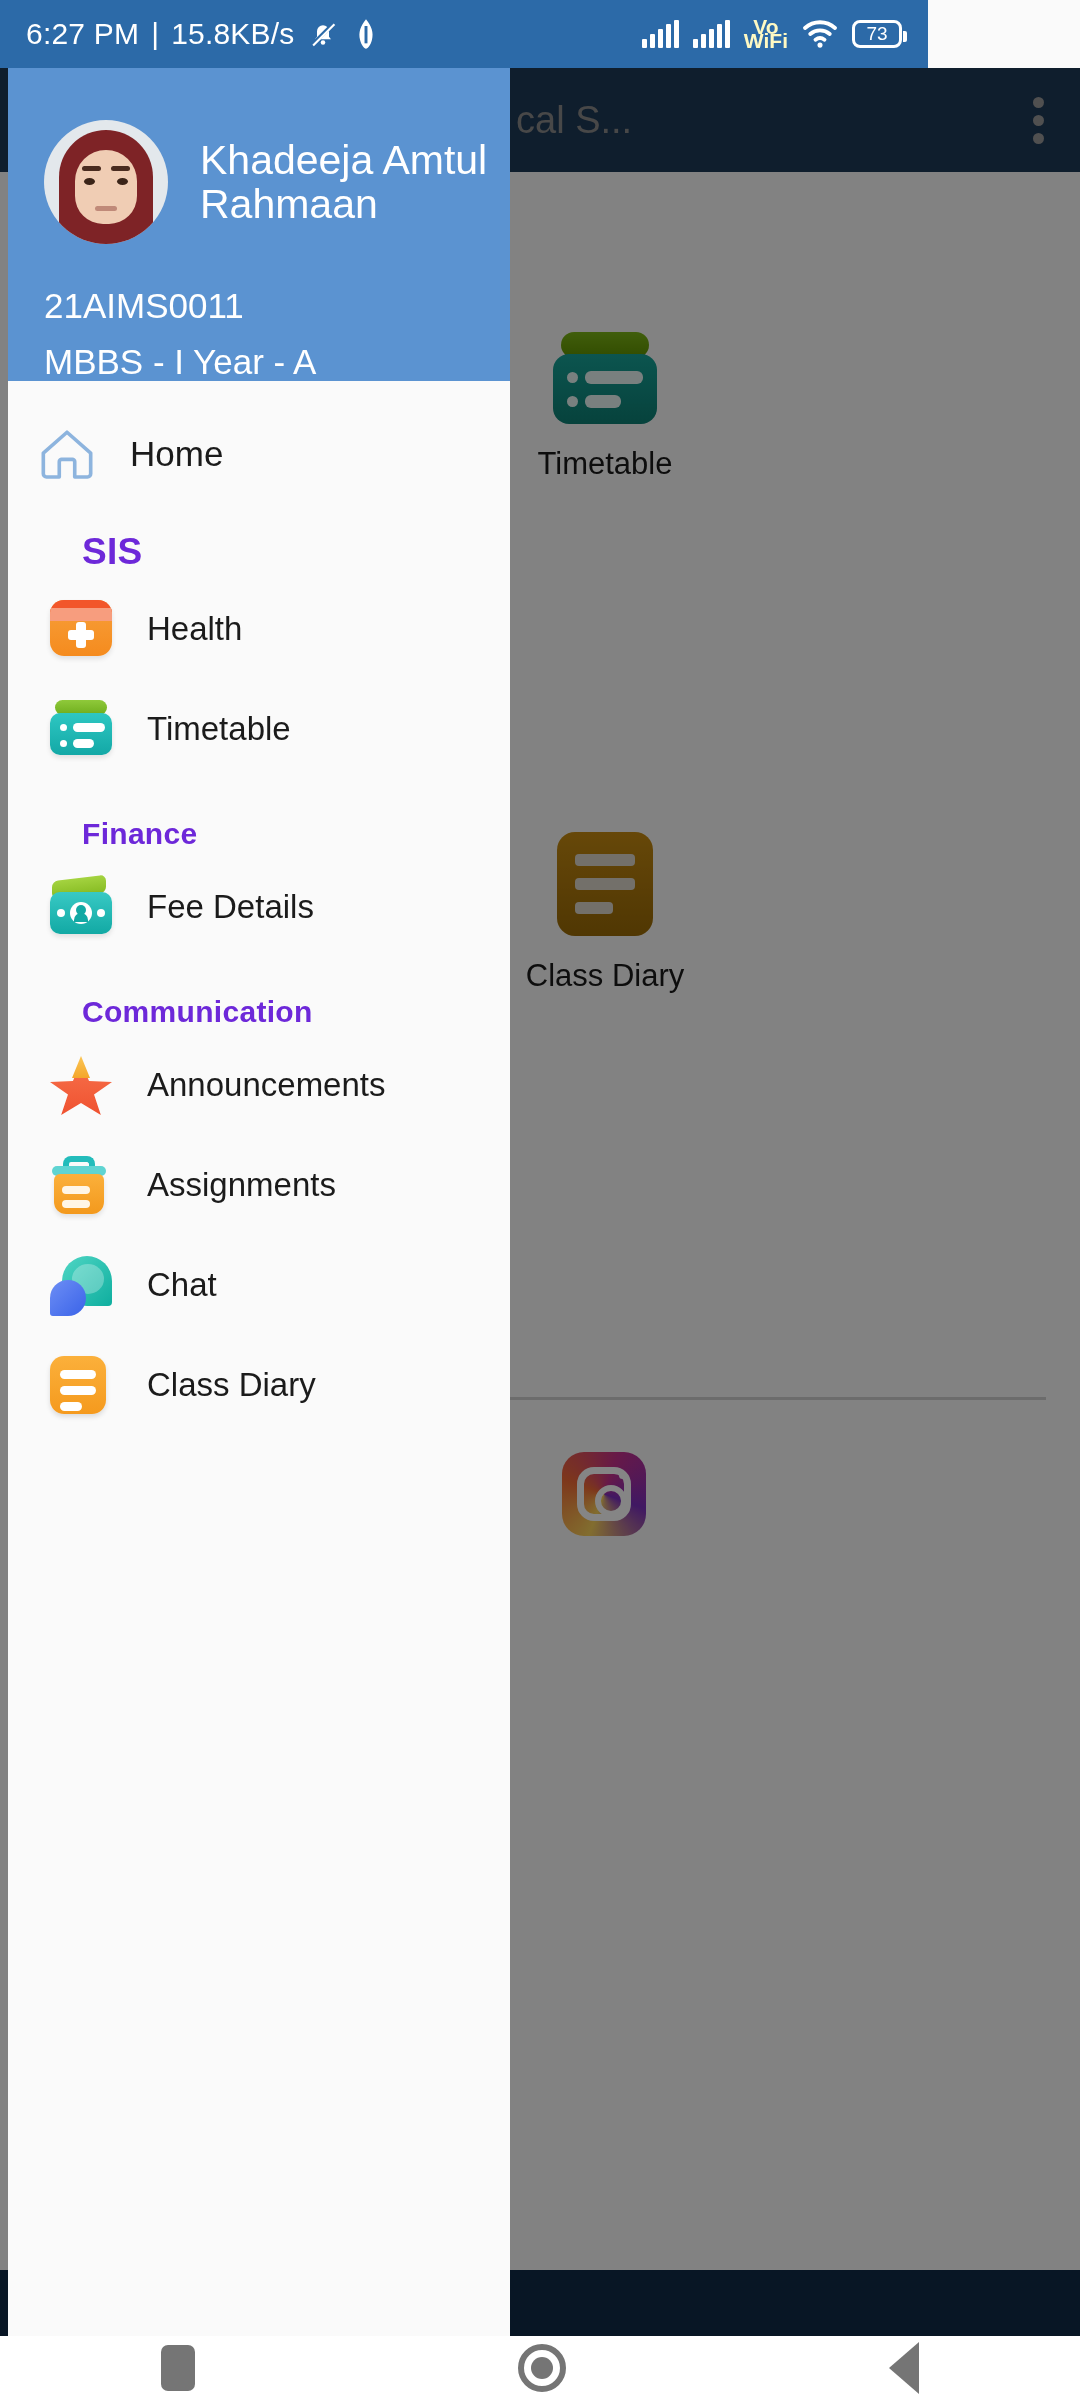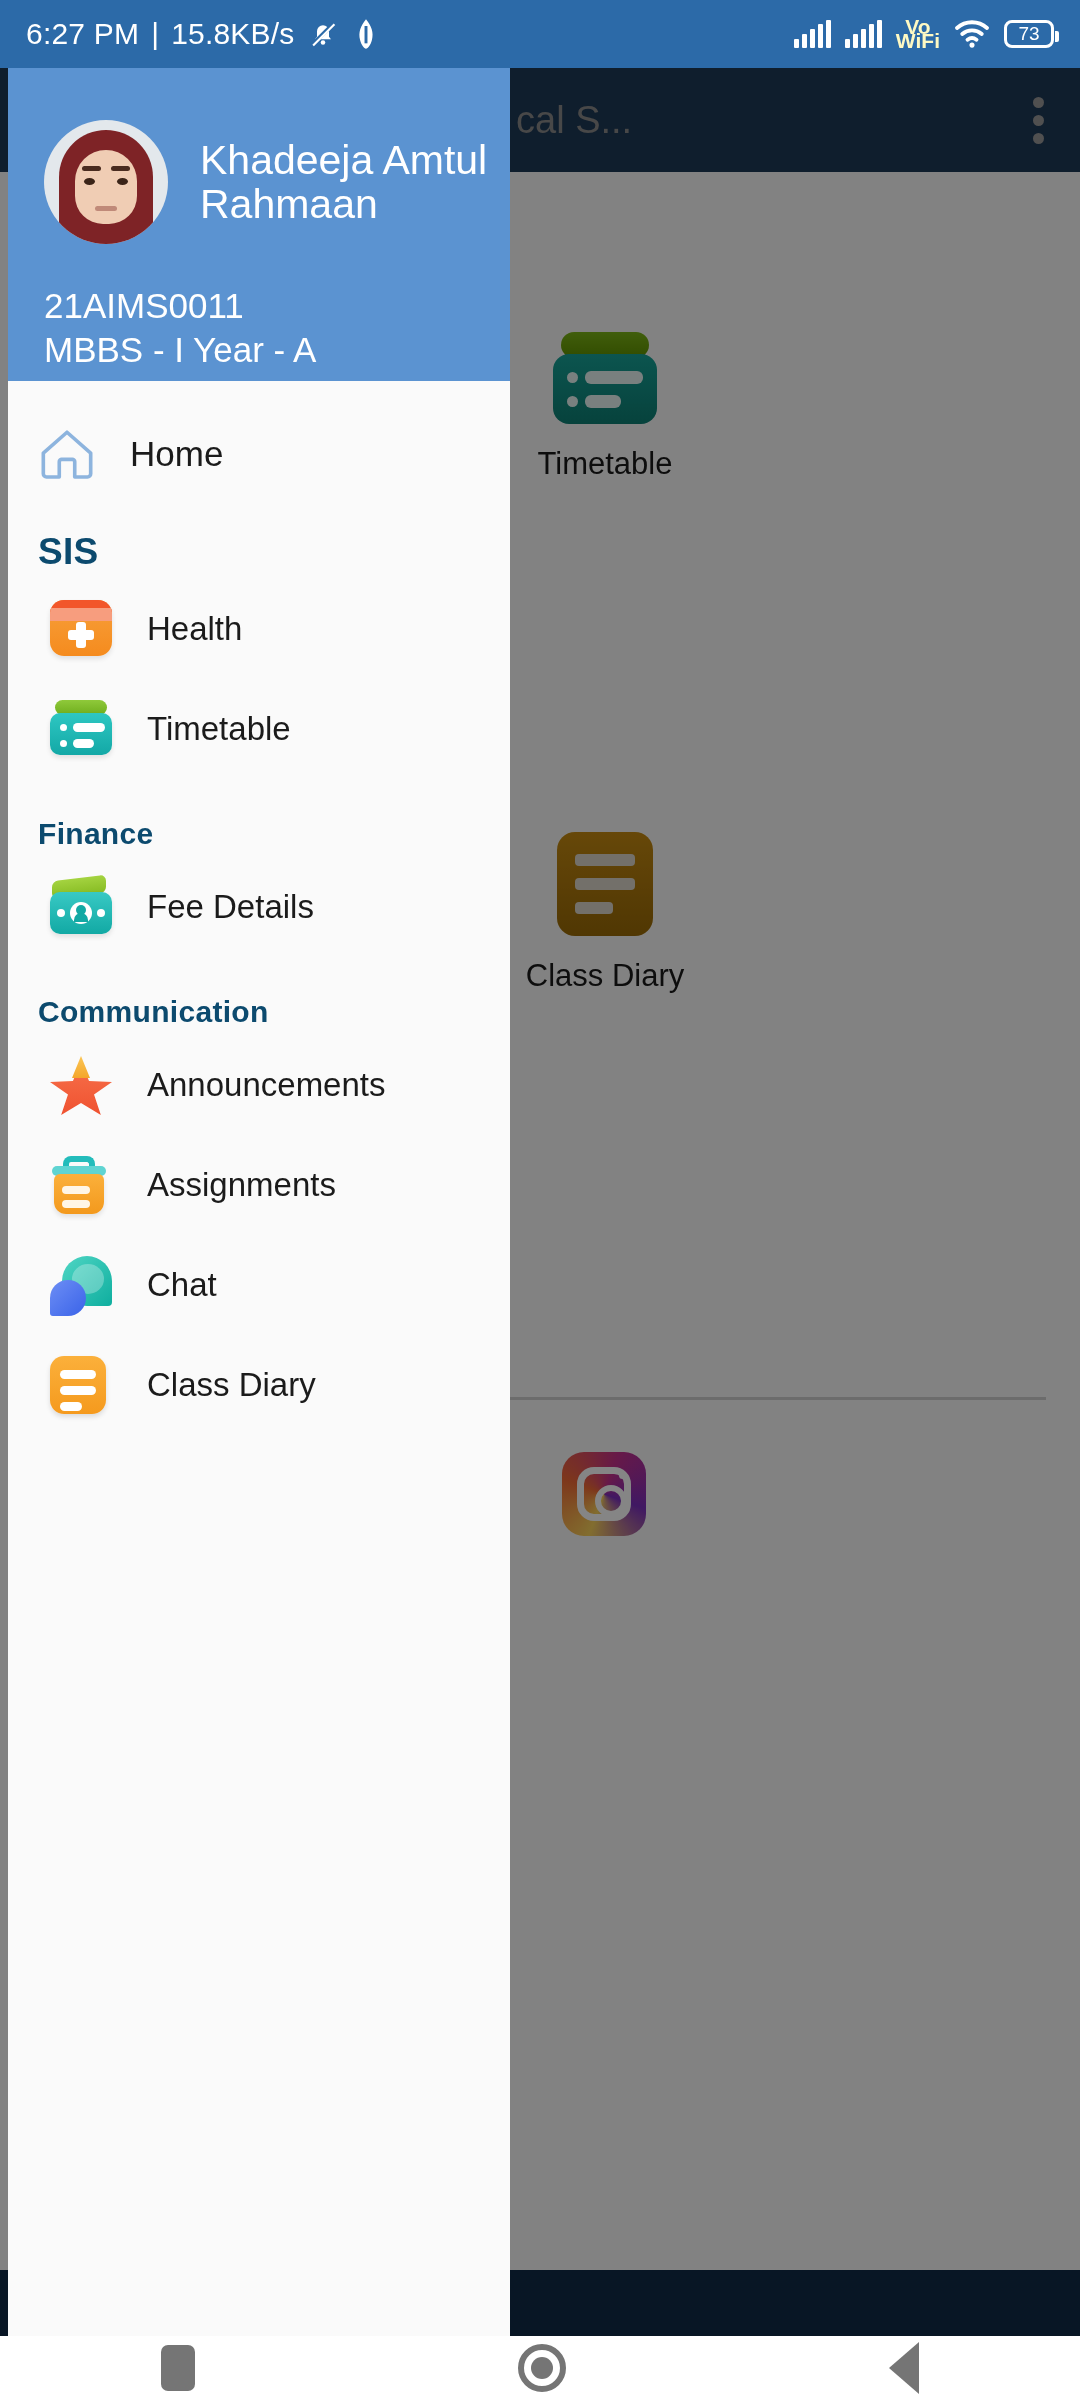--- a/index.html
+++ b/index.html
@@ -5,21 +5,21 @@
   * { margin:0; padding:0; box-sizing:border-box; }
   html, body {
     width:1080px; height:2400px;
     font-family:"Liberation Sans", sans-serif;
     background:#ffffff; overflow:hidden;
   }
   #screen { position:relative; width:1080px; height:2400px; overflow:hidden; background:#fafafa; }
 
   
   #statusbar{
-    position:absolute; top:0; left:0; width:1080px; height:68px;
+    position:absolute; top:0; left:0; width:928px; height:68px;
     background:#2c6aa8; display:flex; align-items:center;
     justify-content:space-between; padding:0 26px; z-index:60;
   }
   .sb-left{ display:flex; align-items:center; gap:12px; }
   .sb-text{ color:#fff; font-size:30px; letter-spacing:.2px; white-space:nowrap;}
   .sb-right{ display:flex; align-items:center; gap:14px; }
   .sig{ display:flex; align-items:flex-end; gap:3px; height:28px;}
   .sig i{ display:block; width:5px; background:#fff; border-radius:1px;}
   .sig i:nth-child(1){height:9px}
   .sig i:nth-child(2){height:14px}
@@ -88,29 +88,29 @@
   #avatar .eyes{position:absolute;left:50%;top:58px;transform:translateX(-50%);width:48px;height:7px;}
   #avatar .eyes:before,#avatar .eyes:after{content:"";position:absolute;top:0;width:11px;height:7px;border-radius:50%;background:#3b2418;}
   #avatar .eyes:before{left:2px}
   #avatar .eyes:after{right:2px}
   #avatar .mouth{position:absolute;left:50%;top:86px;transform:translateX(-50%);width:22px;height:5px;border-radius:4px;background:#c08a79;}
   #prof-name{
     color:#fff;font-size:41px;line-height:1.08;margin-left:32px;
     width:400px;white-space:nowrap;
   }
   #prof-id{color:#fff;font-size:35px;margin-top:42px;}
-  #prof-class{color:#fff;font-size:35px;margin-top:4px;}
+  #prof-class{color:#fff;font-size:35px;margin-top:16px;}
 
   .nav-list{padding-top:22px;}
   .home-row{display:flex;align-items:center;padding:24px 0 24px 30px;}
   .home-row .lbl{font-size:35px;color:#1b1b1b;margin-left:34px;}
   .ic-home{width:58px;height:54px;flex:0 0 auto;}
 
   .section-title{
-    font-size:37px;font-weight:bold;color:#0c4a6e;padding:26px 0 6px 30px;letter-spacing:.3px;
+    font-size:37px;font-weight:bold;color:#6d28d9;padding:26px 0 6px 30px;letter-spacing:.3px;margin-left:44px;
   }
   .section-title.big{font-size:30px;padding-top:38px;}
 
   .menu-row{display:flex;align-items:center;padding:21px 0 21px 42px;}
   .menu-row .lbl{font-size:33px;color:#1b1b1b;margin-left:35px;white-space:nowrap;}
   .mi{width:62px;height:58px;flex:0 0 auto;position:relative;}
 
   
   .ic-cam{width:62px;height:50px;border-radius:16px;background:linear-gradient(135deg,#c04df0,#9b2bf5);position:relative;box-shadow:0 3px 5px rgba(0,0,0,.12);}
   .ic-cam:before{content:"";position:absolute;left:50%;top:50%;transform:translate(-50%,-50%);width:26px;height:26px;border:7px solid #fff;border-radius:50%;}

